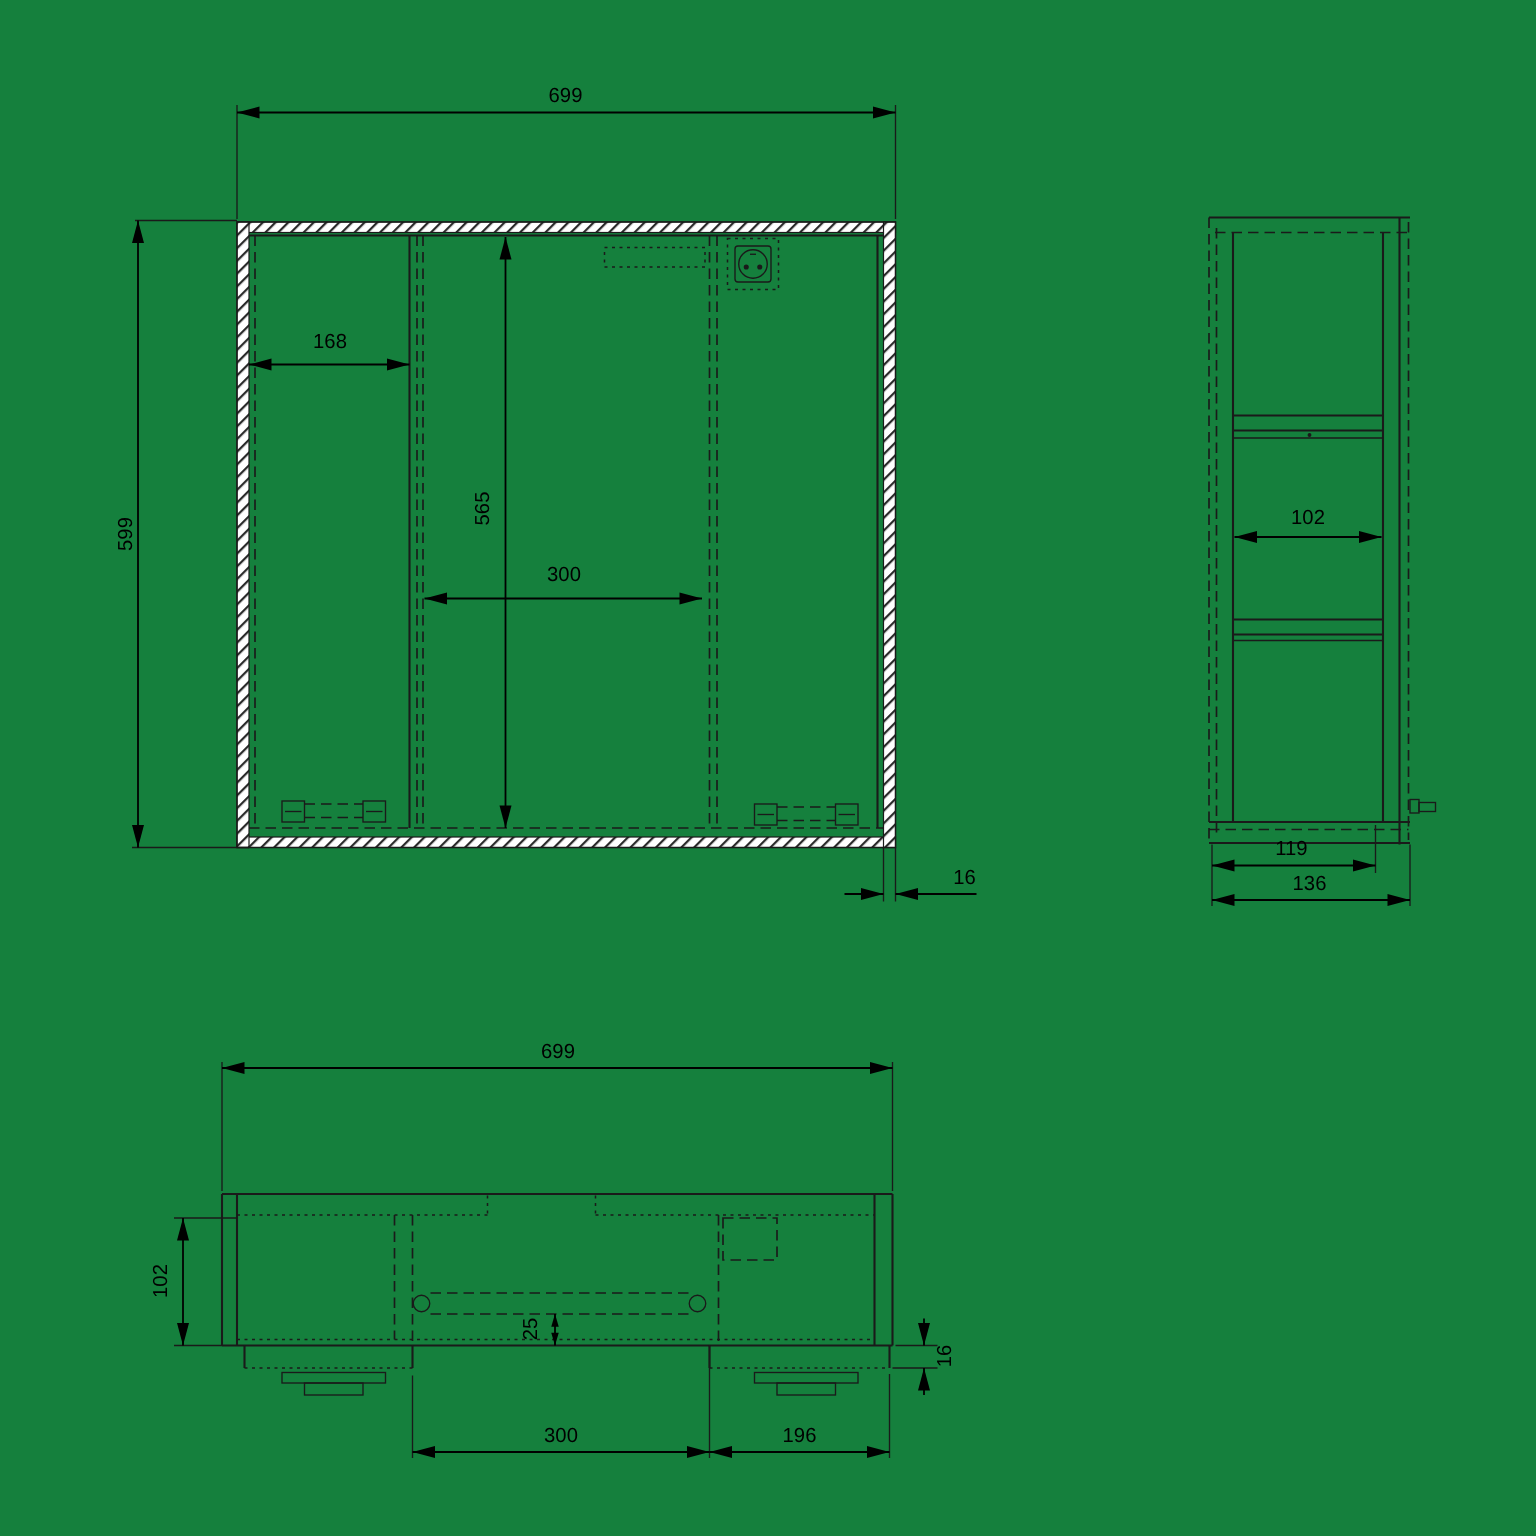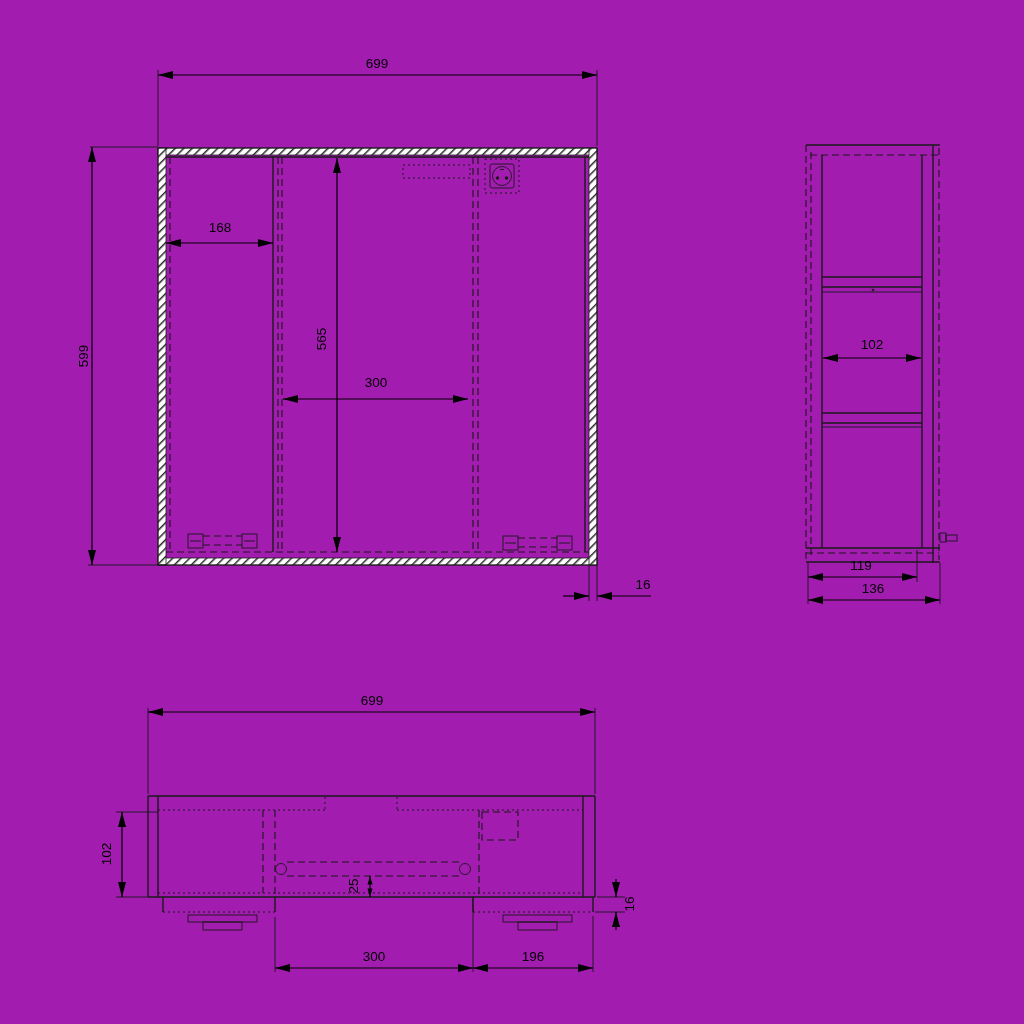--- a/index.html
+++ b/index.html
@@ -1,16 +1,16 @@
 <!DOCTYPE html>
 <html><head>
 <meta charset="utf-8">
 <style>
   html,body{margin:0;padding:0;background:#fff;}
-  #canvas{width:1024px;height:1024px;background:#a21caf;position:relative;font-family:"Liberation Sans",sans-serif;}
+  #canvas{width:1024px;height:1024px;background:#15803d;position:relative;font-family:"Liberation Sans",sans-serif;}
   svg{display:block;}
   .obj{stroke:#1a1a1a;stroke-width:1.4;fill:none;}
   .thin{stroke:#1a1a1a;stroke-width:0.9;fill:none;}
   .dash{stroke:#1a1a1a;stroke-width:1.1;fill:none;stroke-dasharray:7 4;}
   .dot{stroke:#1a1a1a;stroke-width:1;fill:none;stroke-dasharray:2 3;}
   .dim{stroke:#000;stroke-width:1.2;fill:none;}
   .hb{fill:url(#hatch);stroke:#1a1a1a;stroke-width:0.8;}
   .t{font-family:"Liberation Sans",sans-serif;font-size:13.5px;fill:#000;text-anchor:middle;}
 </style>
 </head>

